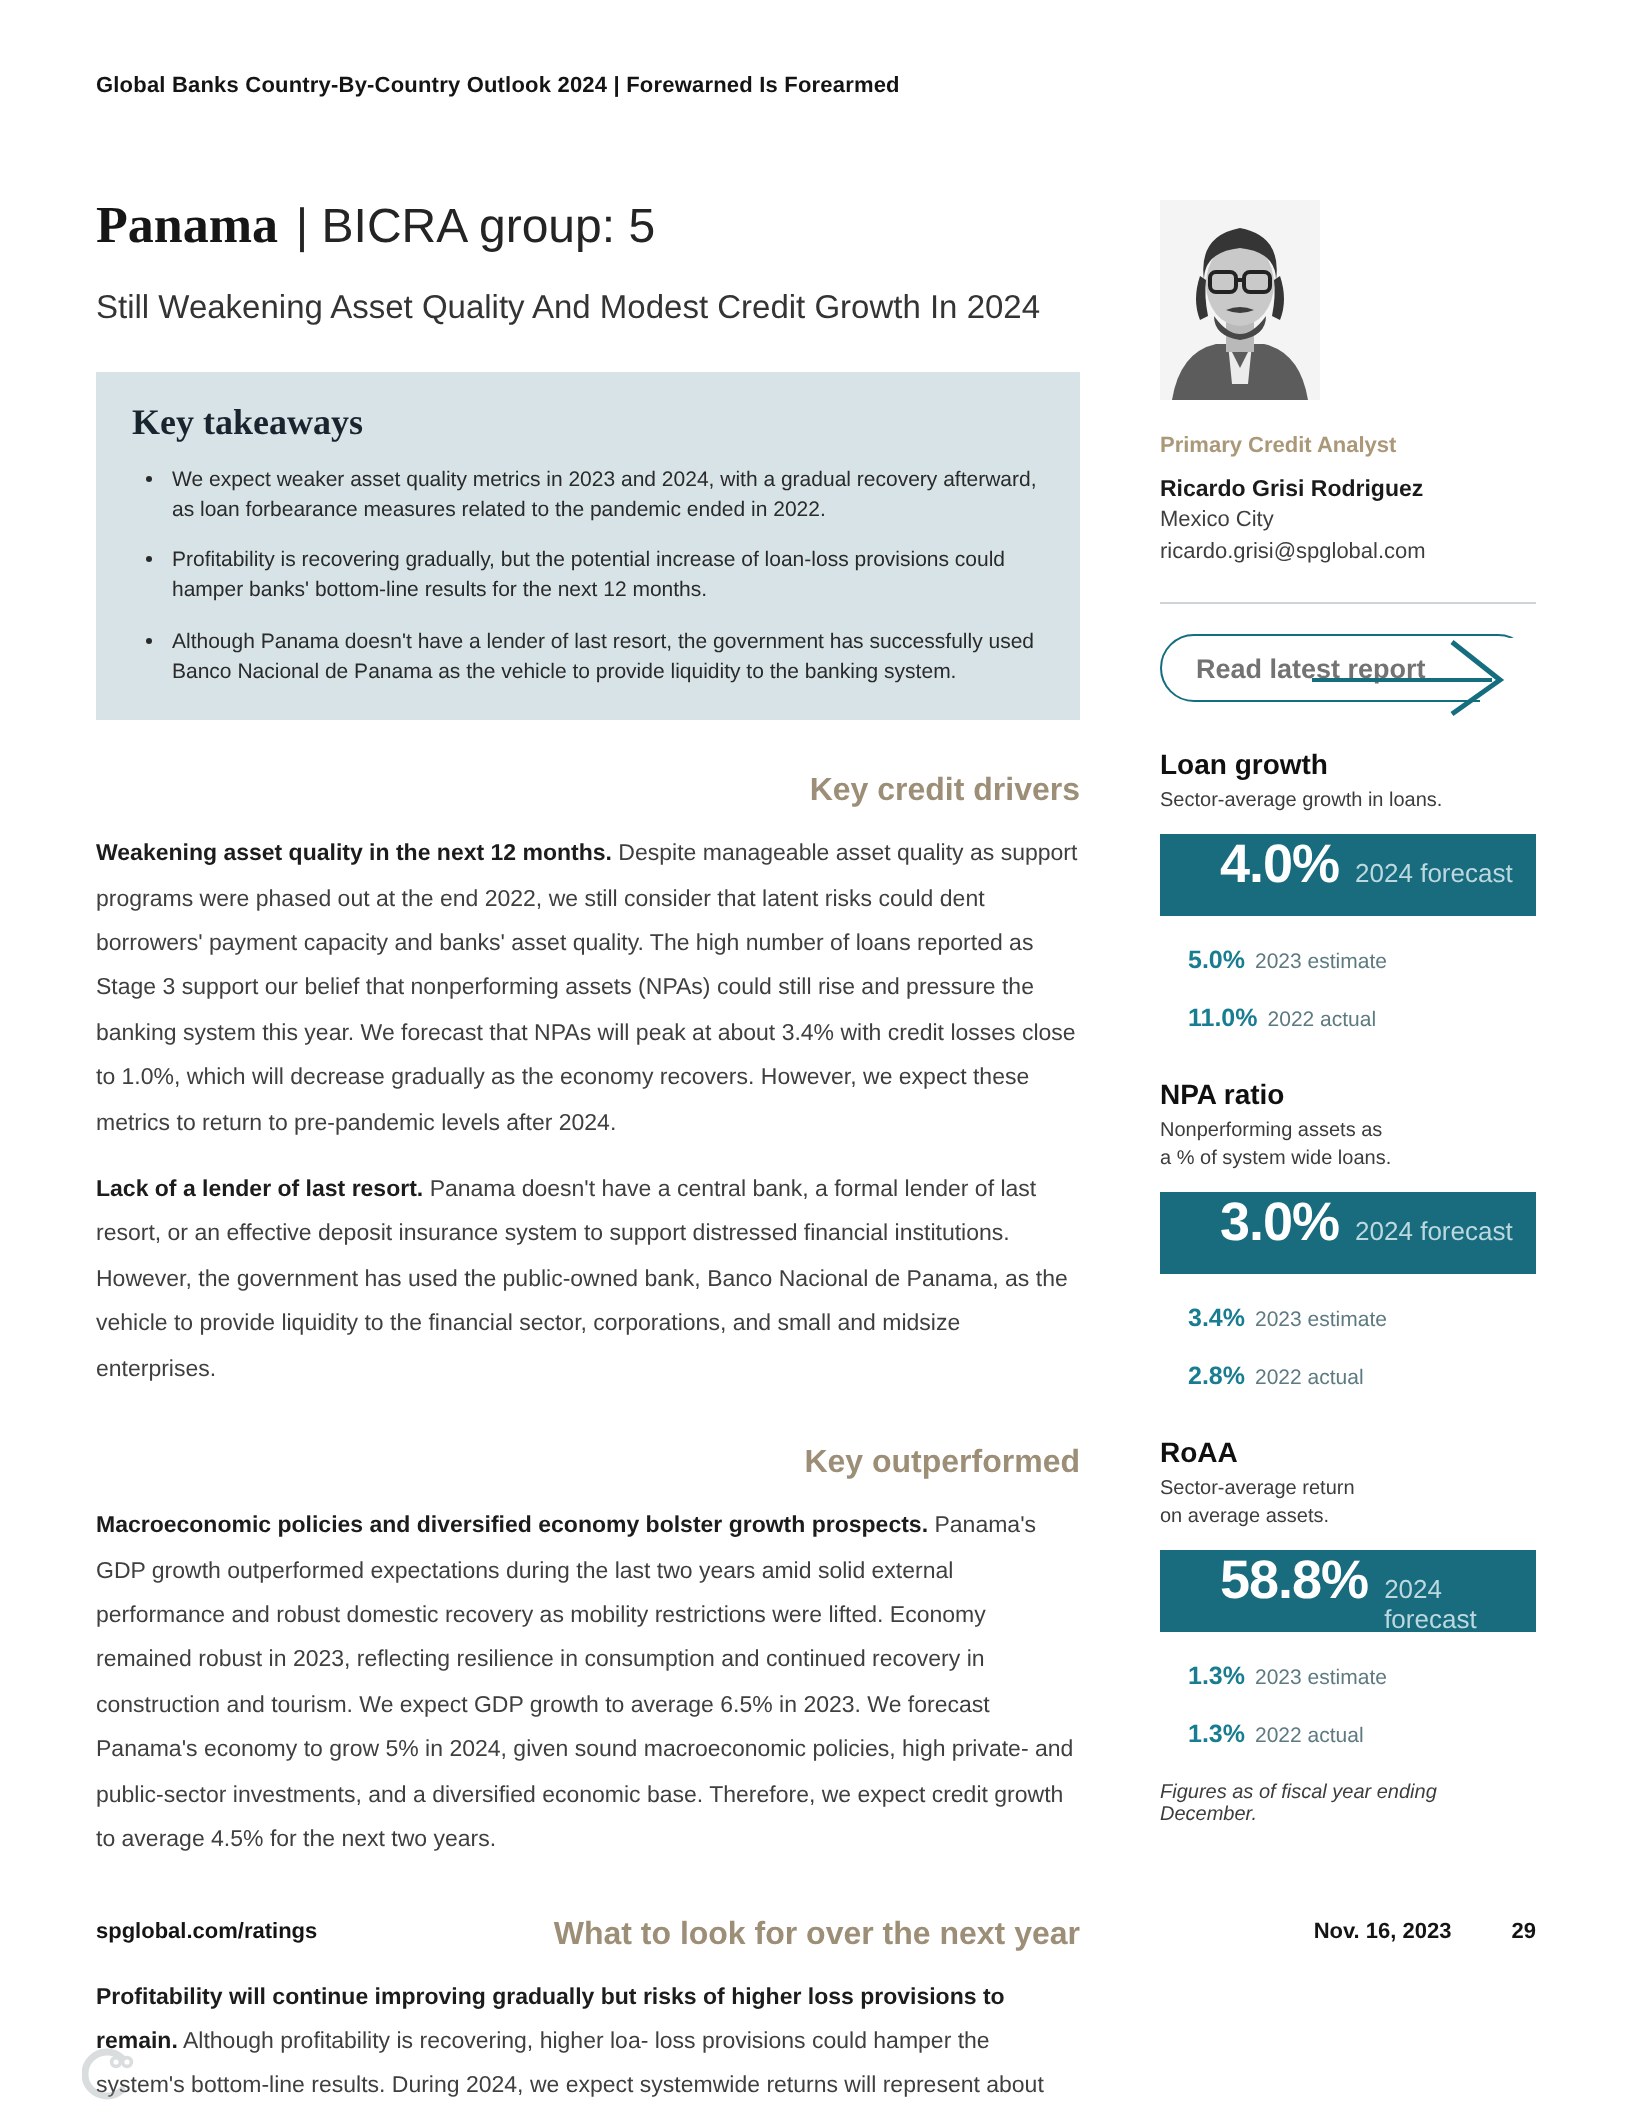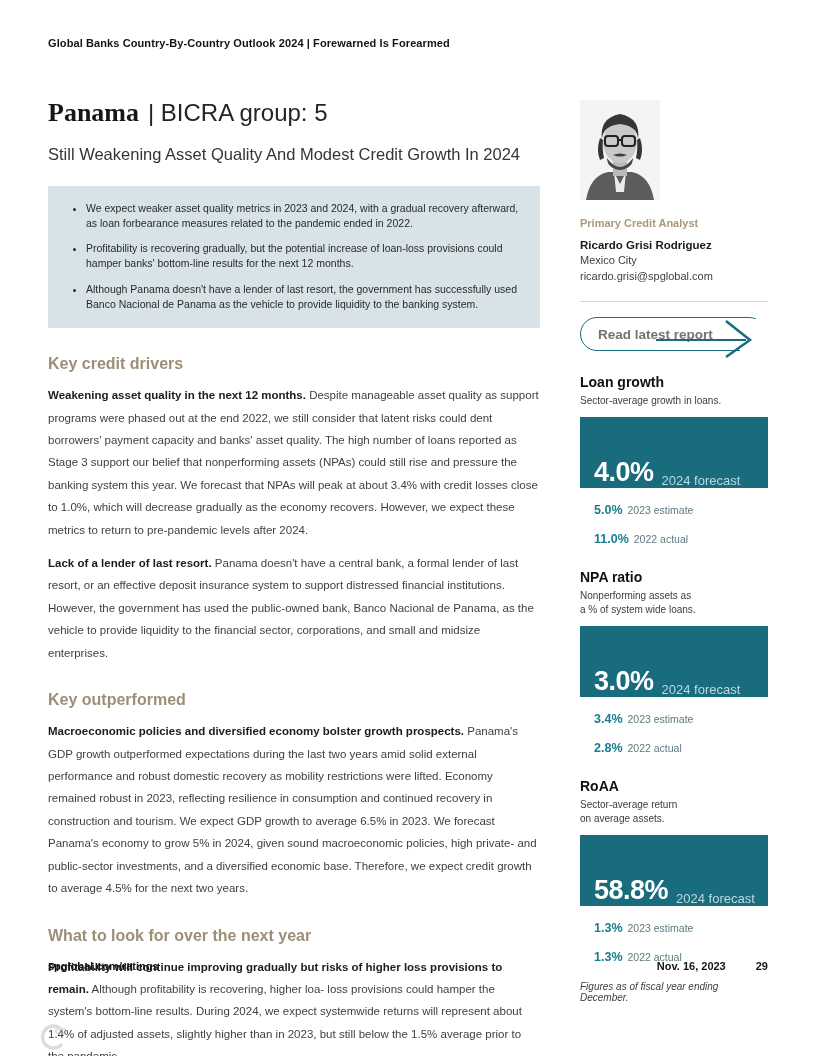--- a/index.html
+++ b/index.html
@@ -29,21 +29,21 @@
   .takeaways { background: #d7e3e6; padding: 15px 18px 14px; }
   .takeaways h2 {
     font-family: "Liberation Serif", serif; font-size: 18px; font-weight: 700;
     color: #18242e; margin: 0 0 11px;
   }
   .takeaways ul { margin: 0; padding-left: 20px; }
   .takeaways li { font-size: 10.5px; line-height: 1.45; color: #2a2a2a; margin-bottom: 10px; }
   .takeaways li:last-child { margin-bottom: 2px; }
 
   
-  .section-heading { color: #9d8f77; font-size: 16px; font-weight: 700; margin: 27px 0 2px; }
+  .section-heading { color: #9d8f77; font-size: 16px; font-weight: 700; margin: 27px 0 2px; text-align: right; }
   .para { font-size: 11.5px; line-height: 1.95; color: #3f3f3f; margin: 11px 0 6px; }
   .para b { color: #1c1c1c; }
 
   
   .photo-wrap { width: 80px; height: 100px; margin-top: 12px; }
   .analyst-role { color: #ab9878; font-weight: 700; font-size: 11px; margin-top: 17px; }
   .analyst-name { font-weight: 700; font-size: 11.5px; color: #1a1a1a; margin-top: 10px; }
   .analyst-loc { font-size: 11px; color: #3e3e3e; margin-top: 3px; }
   .analyst-email { font-size: 11px; color: #3e3e3e; margin-top: 4px; }
   .divider { border-top: 1px solid #cfd5d6; margin: 19px 0 15px; }
@@ -53,22 +53,22 @@
     display: flex; align-items: center; padding-left: 17px;
     color: #737373; font-weight: 700; font-size: 13.5px; cursor: pointer;
     margin-right: 2px;
   }
   .report-btn .arrow { position: absolute; right: -5px; bottom: -12px; }
 
   .metric { margin-top: 23px; }
   .metric-title { font-size: 14px; font-weight: 700; color: #101010; }
   .metric-desc { font-size: 10px; color: #3c3c3c; line-height: 1.4; margin-top: 4px; white-space: pre-line; }
   .forecast-box {
-    background: #186c7e; height: 71px; margin-top: 9px;
-    display: flex; align-items: flex-end; padding-left: 14px;
+    background: #186c7e; height: 41px; margin-top: 9px;
+    display: flex; align-items: flex-start; padding-left: 30px;
   }
   .forecast-value { font-size: 27px; font-weight: 800; color: #ffffff; letter-spacing: -.5px; }
   .forecast-label { font-size: 13px; color: #bdd9e0; margin-left: 8px; margin-top: 12px; }
   .stat-row { margin-top: 15px; padding-left: 14px; font-size: 10.5px; color: #5d7а80; }
   .stat-row { color: #5d7a80; }
   .stat-value { color: #187d90; font-weight: 800; font-size: 12.5px; margin-right: 5px; }
   .figures-note { font-style: italic; font-size: 10px; color: #3d3d3d; margin-top: 17px; font-family: "Liberation Sans", sans-serif; }
 
   
   .footer {
@@ -94,20 +94,21 @@
 
   <div class="main-col">
 
     <h1 class="title">
       <span class="country">Panama</span>
       <span class="bicra">| BICRA group: 5</span>
     </h1>
     <div class="subtitle">Still Weakening Asset Quality And Modest Credit Growth In 2024</div>
 
     <div class="takeaways">
+      <h2>Key takeaways</h2>
       <ul>
         <li>We expect weaker asset quality metrics in 2023 and 2024, with a gradual recovery afterward, as loan forbearance measures related to the pandemic ended in 2022.</li>
         <li>Profitability is recovering gradually, but the potential increase of loan-loss provisions could hamper banks' bottom-line results for the next 12 months.</li>
         <li>Although Panama doesn't have a lender of last resort, the government has successfully used Banco Nacional de Panama as the vehicle to provide liquidity to the banking system.</li>
       </ul>
     </div>
 
     <h3 class="section-heading">Key credit drivers</h3>
     <p class="para"><b>Weakening asset quality in the next 12 months.</b> <span>Despite manageable asset quality as support programs were phased out at the end 2022, we still consider that latent risks could dent borrowers' payment capacity and banks' asset quality. The high number of loans reported as Stage 3 support our belief that nonperforming assets (NPAs) could still rise and pressure the banking system this year. We forecast that NPAs will peak at about 3.4% with credit losses close to 1.0%, which will decrease gradually as the economy recovers. However, we expect these metrics to return to pre-pandemic levels after 2024.</span></p>
     <p class="para"><b>Lack of a lender of last resort.</b> <span>Panama doesn't have a central bank, a formal lender of last resort, or an effective deposit insurance system to support distressed financial institutions. However, the government has used the public-owned bank, Banco Nacional de Panama, as the vehicle to provide liquidity to the financial sector, corporations, and small and midsize enterprises.</span></p>

